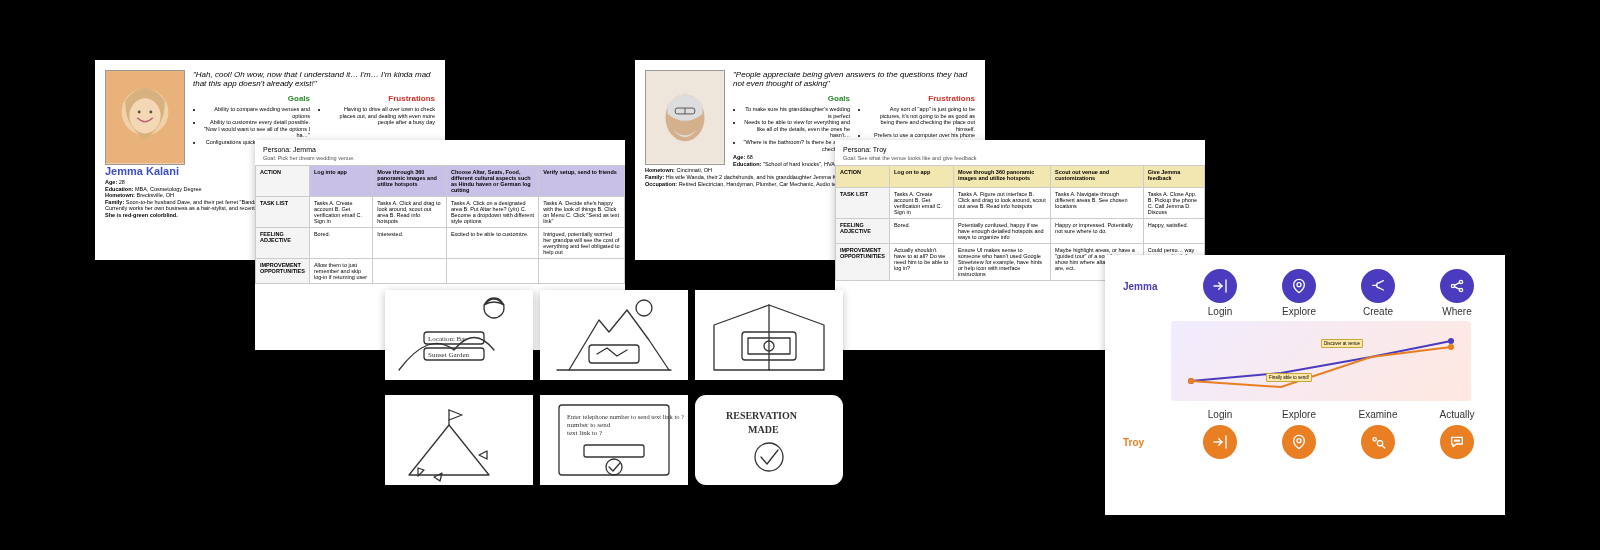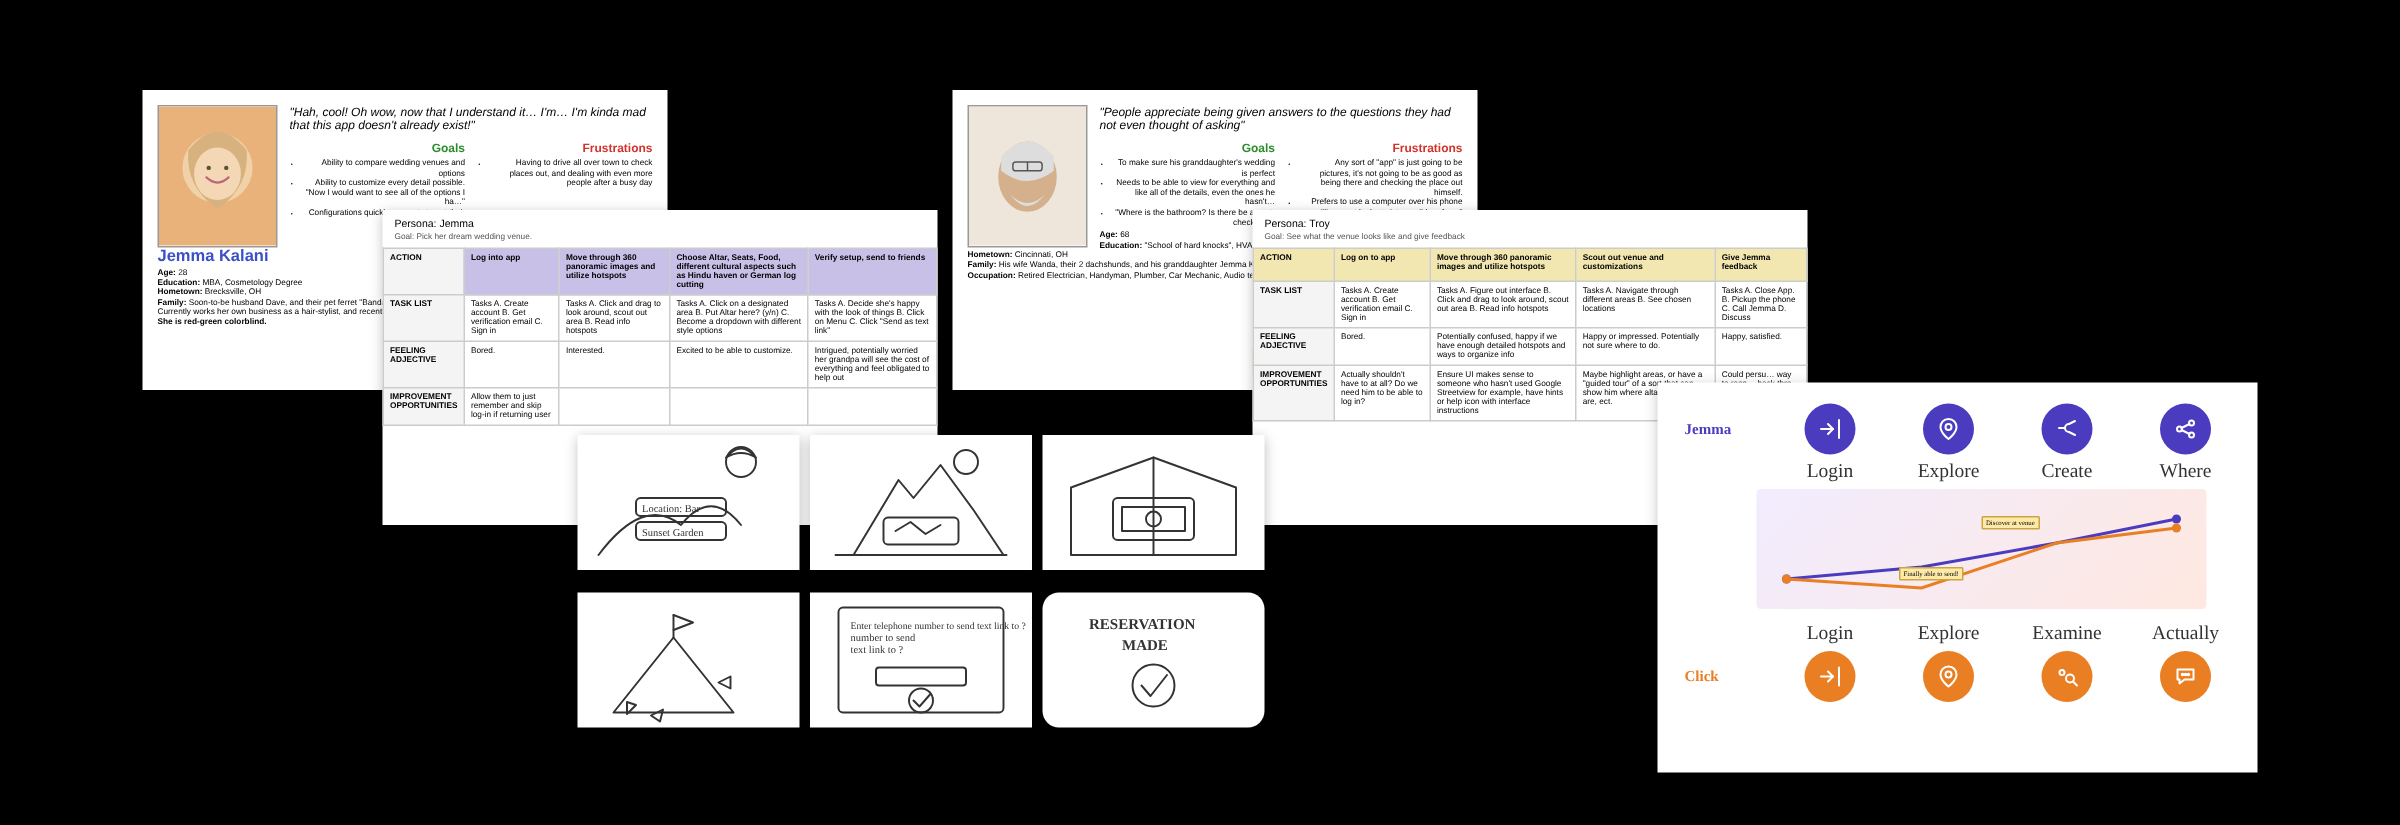--- a/index.html
+++ b/index.html
@@ -35,21 +35,21 @@
   .flows{width:400px;height:260px;padding:14px 18px;}
   .flows .frow{display:flex;justify-content:space-between;align-items:flex-start;margin-bottom:4px;}
   .flows .namecol{width:48px;font-size:10px;font-weight:bold;padding-top:12px;}
   .flows .jemma{color:#4a3bbf;}
   .flows .troy{color:#e97e22;}
   .flows .step{text-align:center;width:60px;}
   .flows .ico{width:34px;height:34px;border-radius:50%;margin:0 auto 3px;display:flex;align-items:center;justify-content:center;}
   .flows .jemma-ico{background:#4a3bbf;}
   .flows .troy-ico{background:#e97e22;}
   .flows .ico svg{width:16px;height:16px;stroke:#fff;fill:none;stroke-width:2;stroke-linecap:round;stroke-linejoin:round;}
-  .flows .step .lbl{font-size:13px;color:#333;}
+  .flows .step .lbl{font-size:10px;color:#333;}
   .flows .chart{height:80px;margin:4px 0 8px 48px;width:300px;border-radius:3px;background:linear-gradient(135deg,#f1ecff,#ffe8e0);position:relative;}
   .flows .chart svg{width:100%;height:100%;}
   .flows .note{position:absolute;background:#ffe9a8;border:1px solid #caa63f;font-size:4.5px;padding:1px 2px;border-radius:1px;}
 </style>
 </head>
 <body>
 
 <div class="card persona" style="left:95px;top:60px;">
   <div class="portrait">
     <svg viewBox="0 0 80 95">
@@ -279,21 +279,21 @@
 </div>
 <div class="sketch card" style="left:695px;top:395px;border-radius:11px;">
   <svg viewBox="0 0 130 90">
       <text x="22" y="24" style="font-size:10px;font-weight:bold">RESERVATION</text>
       <text x="44" y="38" style="font-size:10px;font-weight:bold">MADE</text>
       <circle cx="65" cy="62" r="14"></circle>
       <path d="M57 62 l6 7 l11 -14"></path>
     </svg>
 </div>
 
-<div class="card flows" style="left:1105px;top:255px;font-family:Liberation Serif, serif;">
+<div class="card flows" style="left:1105px;top:255px;">
   <div class="frow">
     <div class="namecol jemma">Jemma</div>
     <div class="step">
         <div class="ico jemma-ico">
           <svg viewBox="0 0 24 24">
             <path d="M10 17l5-5-5-5"></path>
             <path d="M15 12H3"></path>
             <path d="M21 3v18"></path>
           </svg>
         </div>
@@ -353,21 +353,21 @@
         <div class="lbl">Explore</div>
       </div>
     <div class="step">
         <div class="lbl">Examine</div>
       </div>
     <div class="step">
         <div class="lbl">Actually</div>
       </div>
   </div>
   <div class="frow">
-    <div class="namecol troy">Click</div>
+    <div class="namecol troy">Troy</div>
     <div class="step">
         <div class="ico troy-ico">
           <svg viewBox="0 0 24 24">
             <path d="M10 17l5-5-5-5"></path>
             <path d="M15 12H3"></path>
             <path d="M21 3v18"></path>
           </svg>
         </div>
       </div>
     <div class="step">

